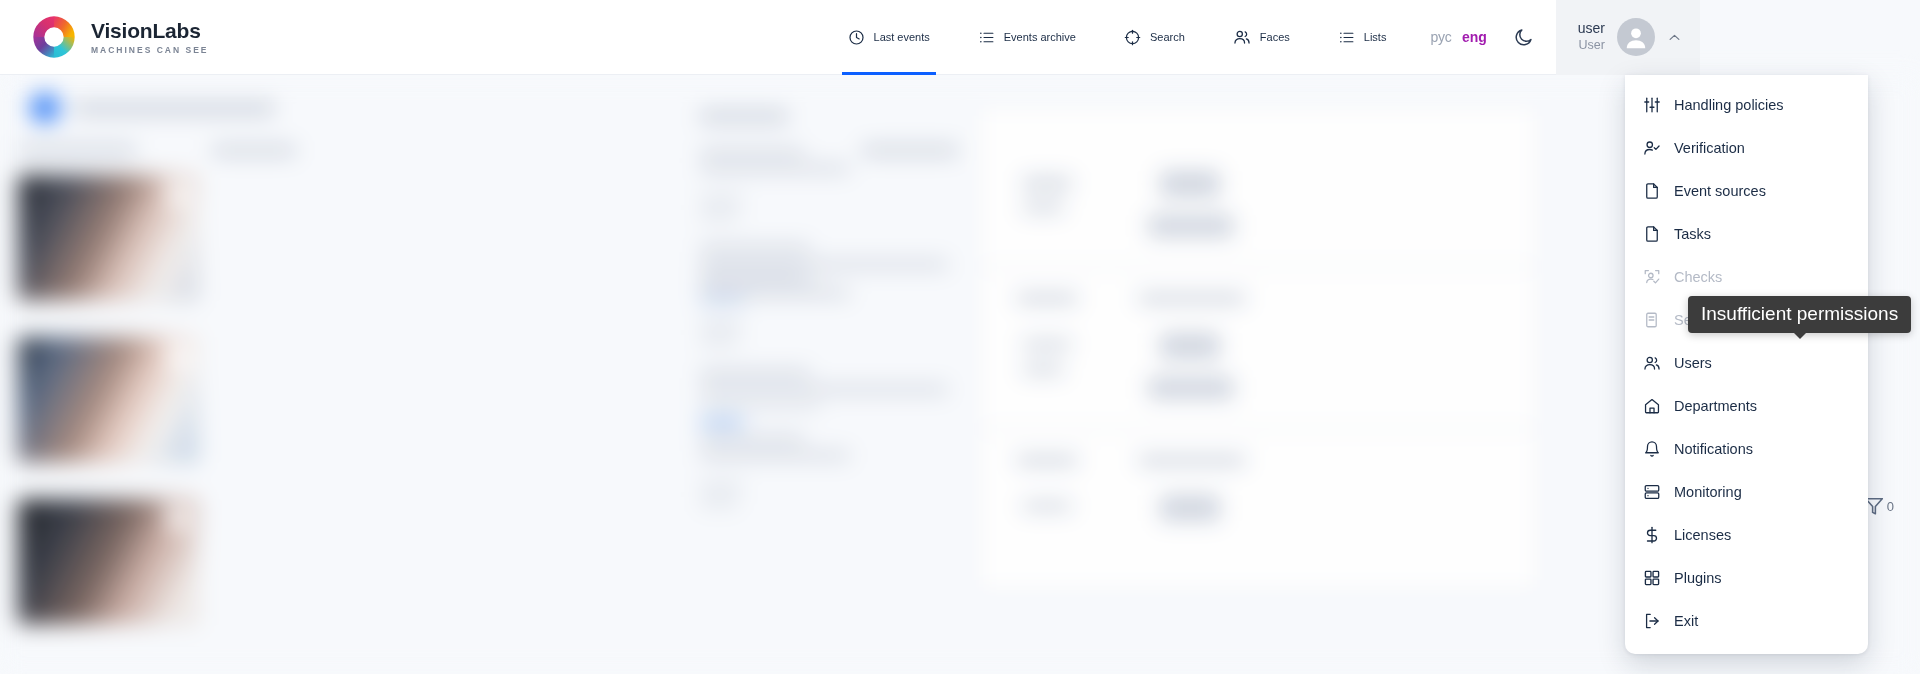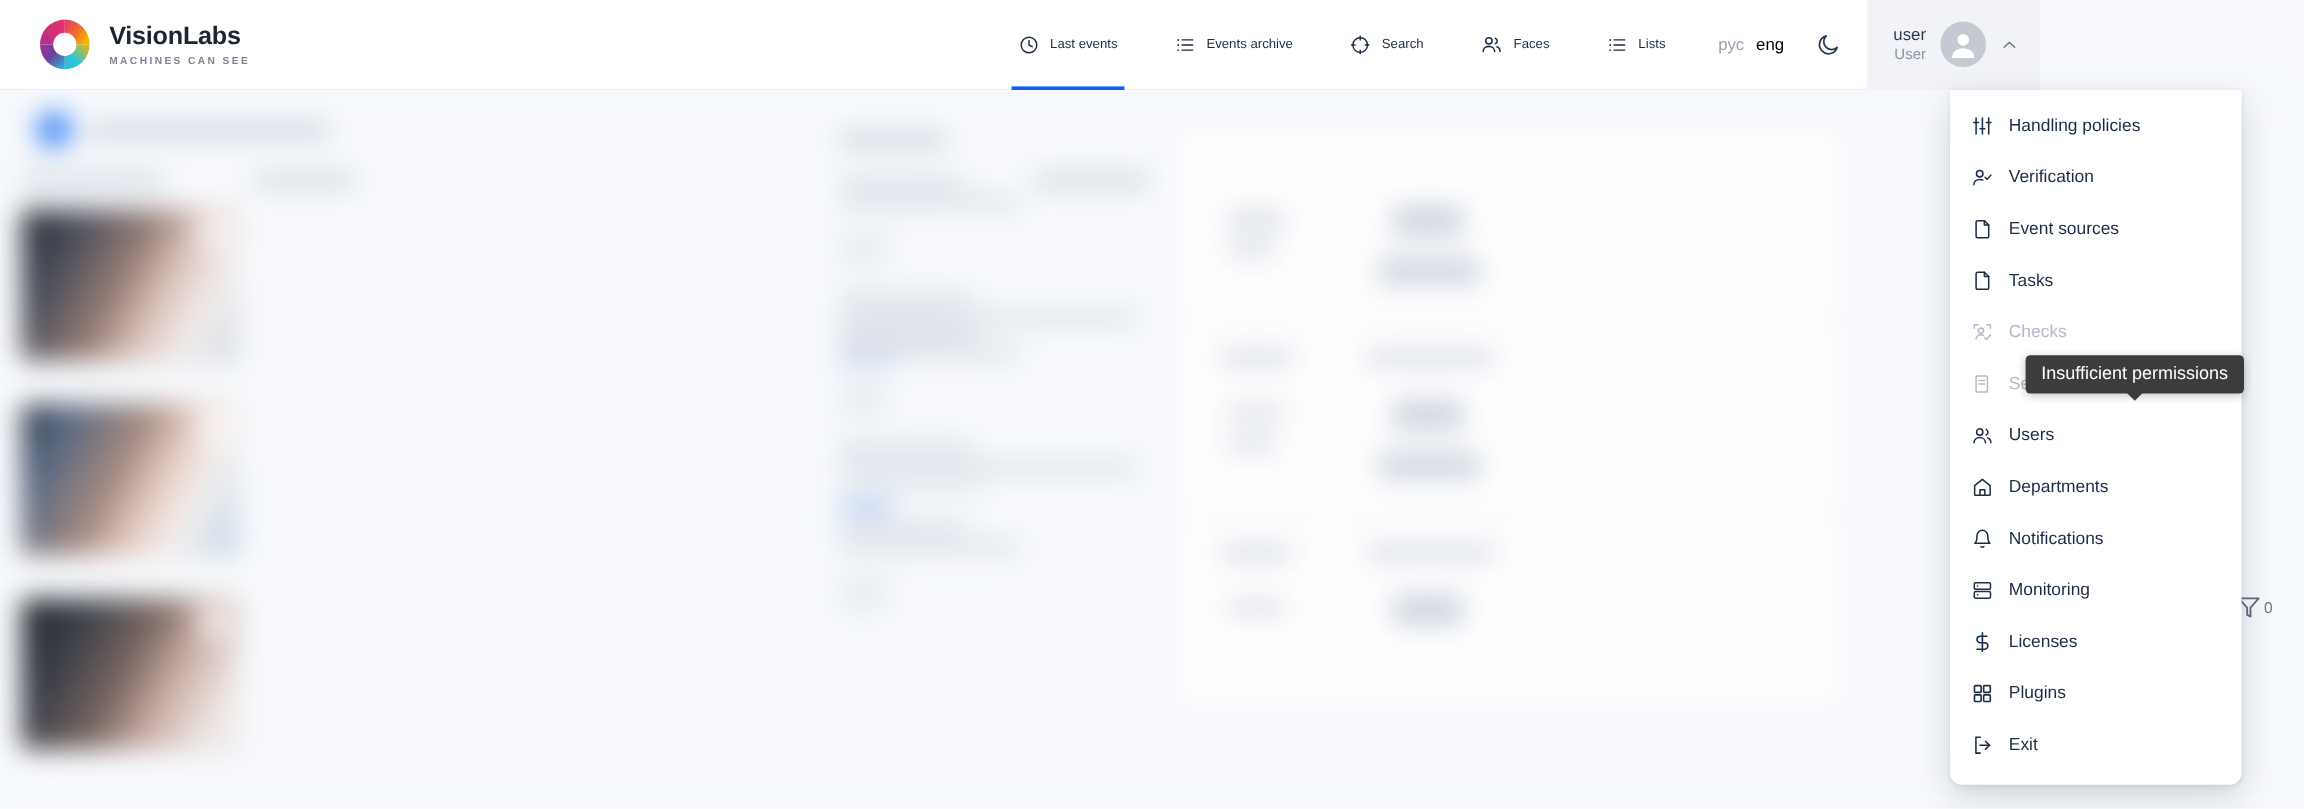--- a/index.html
+++ b/index.html
@@ -73,21 +73,21 @@
     font-size: 11px; color: #1b2c45; white-space: nowrap;
   }
   .nav-item svg { display: block; flex: 0 0 auto; }
   .nav-item.active::after {
     content: ""; position: absolute; left: 18px; right: 18px; bottom: 0; height: 3px; background: #0b5fff;
   }
 
   .lang { display: flex; align-items: center; gap: 10px; margin-left: 20px; font-size: 14px; }
   .lang span { cursor: pointer; }
   .lang .off { color: #9aa3b2; }
-  .lang .on  { color: #000000; }
+  .lang .on  { color: #a21caf; font-weight: bold; }
 
   .moon { margin-left: 26px; margin-right: 8px; display: flex; align-items: center; cursor: pointer; color: #2b3a52; }
 
   .userbox {
     display: flex; align-items: center; gap: 12px;
     height: 75px; padding: 0 18px 0 22px; margin-left: 14px;
     background: #f1f3f6; cursor: pointer;
   }
   .user-names { display: flex; flex-direction: column; align-items: flex-end; line-height: 1.25; }
   .user-login { font-size: 14px; color: #2c3a52; }
@@ -107,21 +107,21 @@
     height: 43px; padding: 0 18px; cursor: pointer;
     font-size: 14.5px; color: #1b2c45; white-space: nowrap;
   }
   .menu-item svg { flex: 0 0 auto; display: block; }
   .menu-item.disabled { color: #b4bac6; cursor: default; }
 
   
   .tooltip {
     position: absolute; z-index: 90;
     background: #3c3c3c; color: #ffffff;
-    font-size: 15px; border-radius: 4px;
+    font-size: 19px; border-radius: 4px;
     padding: 7px 13px 8px; white-space: nowrap;
     box-shadow: 0 2px 8px rgba(0,0,0,.22);
   }
   .tooltip::after {
     content: ""; position: absolute; left: 50%; transform: translateX(-50%);
     bottom: -6px; border-left: 7px solid transparent; border-right: 7px solid transparent;
     border-top: 7px solid #3c3c3c;
   }
 </style>
 </head>

